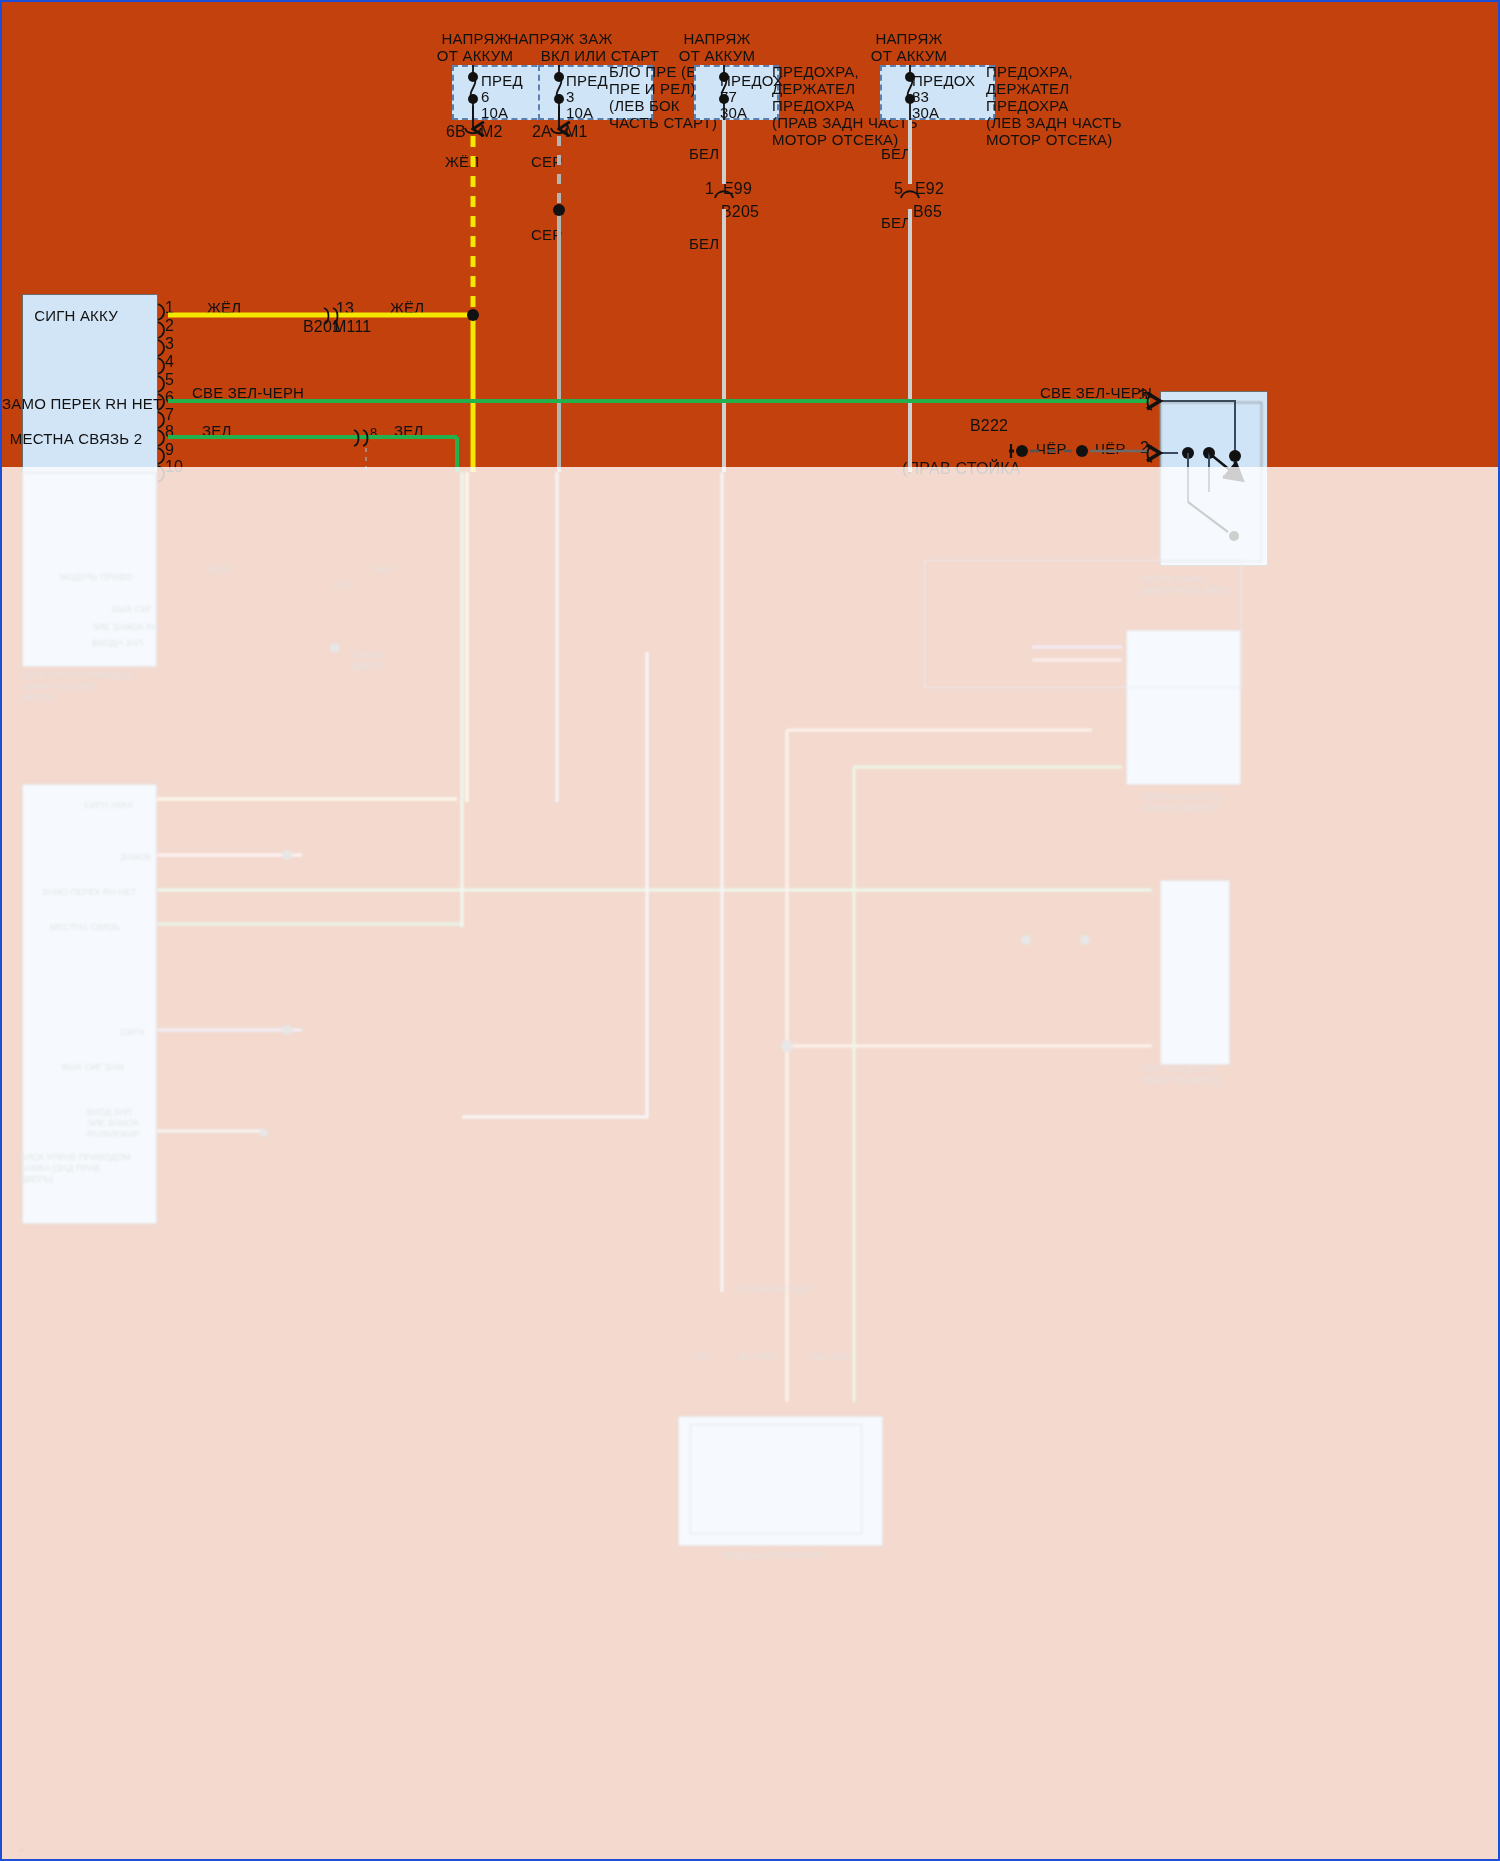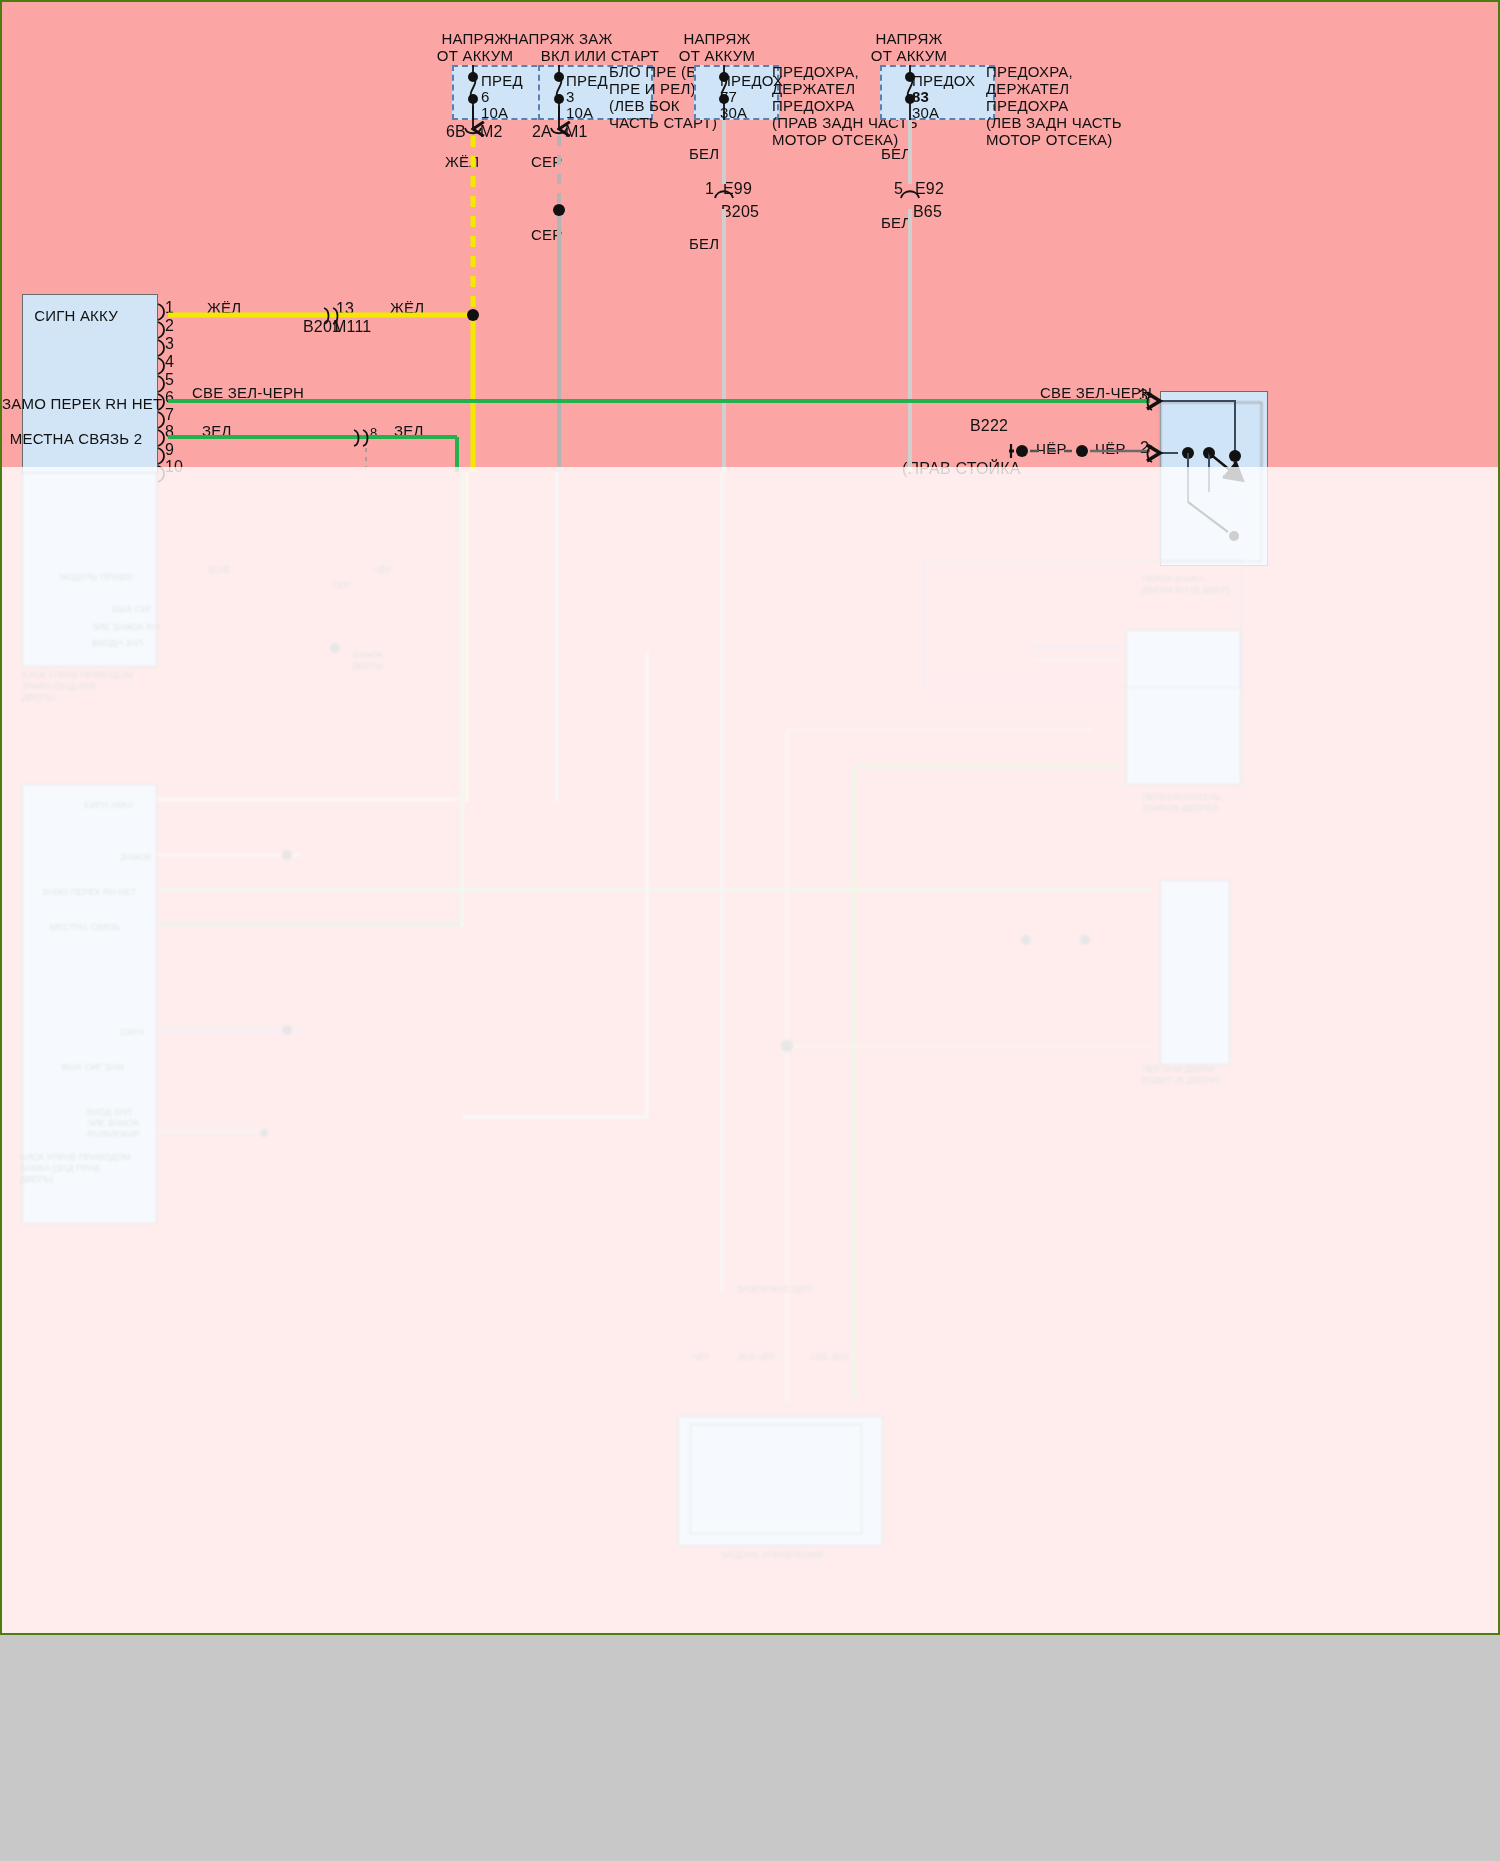--- a/index.html
+++ b/index.html
@@ -3,25 +3,25 @@
 <meta charset="utf-8">
 <style>
   html, body {
     margin: 0;
     padding: 0;
     background: #c8c8c8;
   }
   #page {
     position: relative;
     width: 1500px;
-    height: 1635px;
-    background: #fca5a5;
+    height: 1861px;
+    background: #c2410c;
     overflow: hidden;
     font-family: "Liberation Sans", sans-serif;
-    border: 2px solid #4d7c0f;
+    border: 2px solid #1d4ed8;
     box-sizing: border-box;
   }
   .lbl {
     position: absolute;
     font-size: 15px;
     color: #111111;
     white-space: pre;
     line-height: 17px;
     letter-spacing: .2px;
   }
@@ -191,21 +191,21 @@
   <div class="lbl sm" style="left:721px; top:178px;">E99</div>
   <div class="lbl sm" style="left:719px; top:201px;">B205</div>
   <div class="lbl" style="left:687px; top:233px;">БЕЛ</div>
 
   <div class="lbl" style="left:770px; top:61px;"><span>ПРЕДОХРА,</span><br><span>ДЕРЖАТЕЛ</span><br><span>ПРЕДОХРА</span><br><span>(ПРАВ ЗАДН ЧАСТЬ</span><br><span>МОТОР ОТСЕКА)</span></div>
 
   <div class="lbl ctr" style="left:832px; top:28px; width:150px;">НАПРЯЖ</div>
   <div class="lbl ctr" style="left:832px; top:45px; width:150px;">ОТ АККУМ</div>
   <div class="fusebox" style="left:878px; top:63px; width:115px; height:55px;"></div>
   <div class="lbl" style="left:910px; top:70px;">ПРЕДОХ</div>
-  <div class="lbl" style="left:910px; top:86px;font-weight:bold;">83</div>
+  <div class="lbl" style="left:910px; top:86px;">83</div>
   <div class="lbl" style="left:910px; top:102px;">30А</div>
   <div class="lbl" style="left:879px; top:143px;">БЕЛ</div>
   <div class="lbl sm" style="left:892px; top:178px;">5</div>
   <div class="lbl sm" style="left:913px; top:178px;">E92</div>
   <div class="lbl sm" style="left:911px; top:201px;">B65</div>
   <div class="lbl" style="left:879px; top:212px;">БЕЛ</div>
 
   <div class="lbl" style="left:984px; top:61px;"><span>ПРЕДОХРА,</span><br><span>ДЕРЖАТЕЛ</span><br><span>ПРЕДОХРА</span><br><span>(ЛЕВ ЗАДН ЧАСТЬ</span><br><span>МОТОР ОТСЕКА)</span></div>
 
   <div class="cblock" style="left:20px; top:292px; width:136px; height:180px;"></div>

